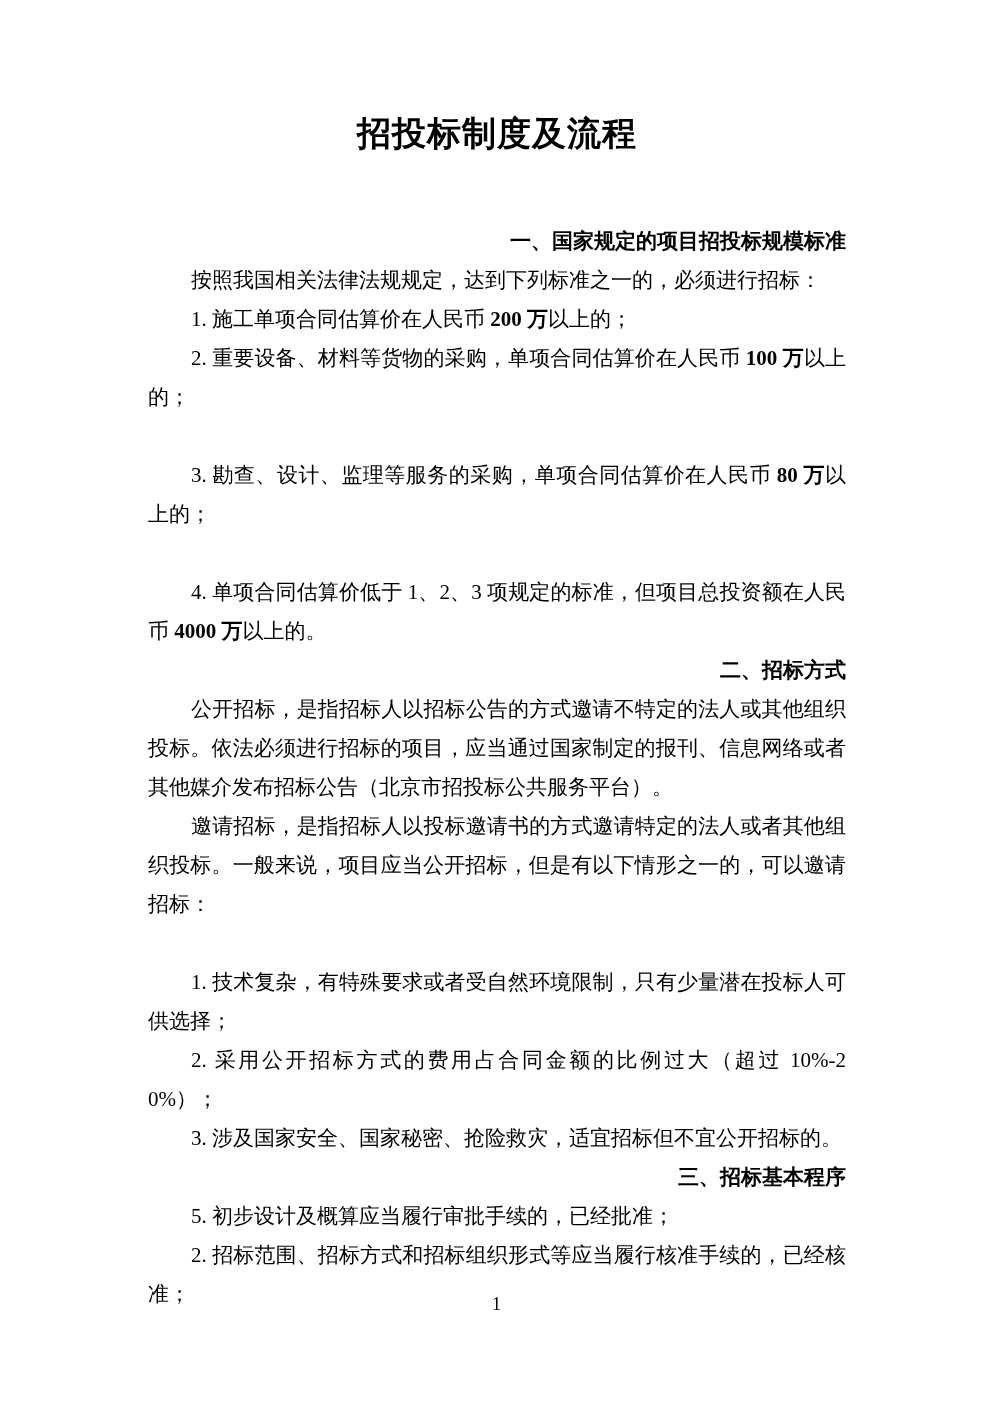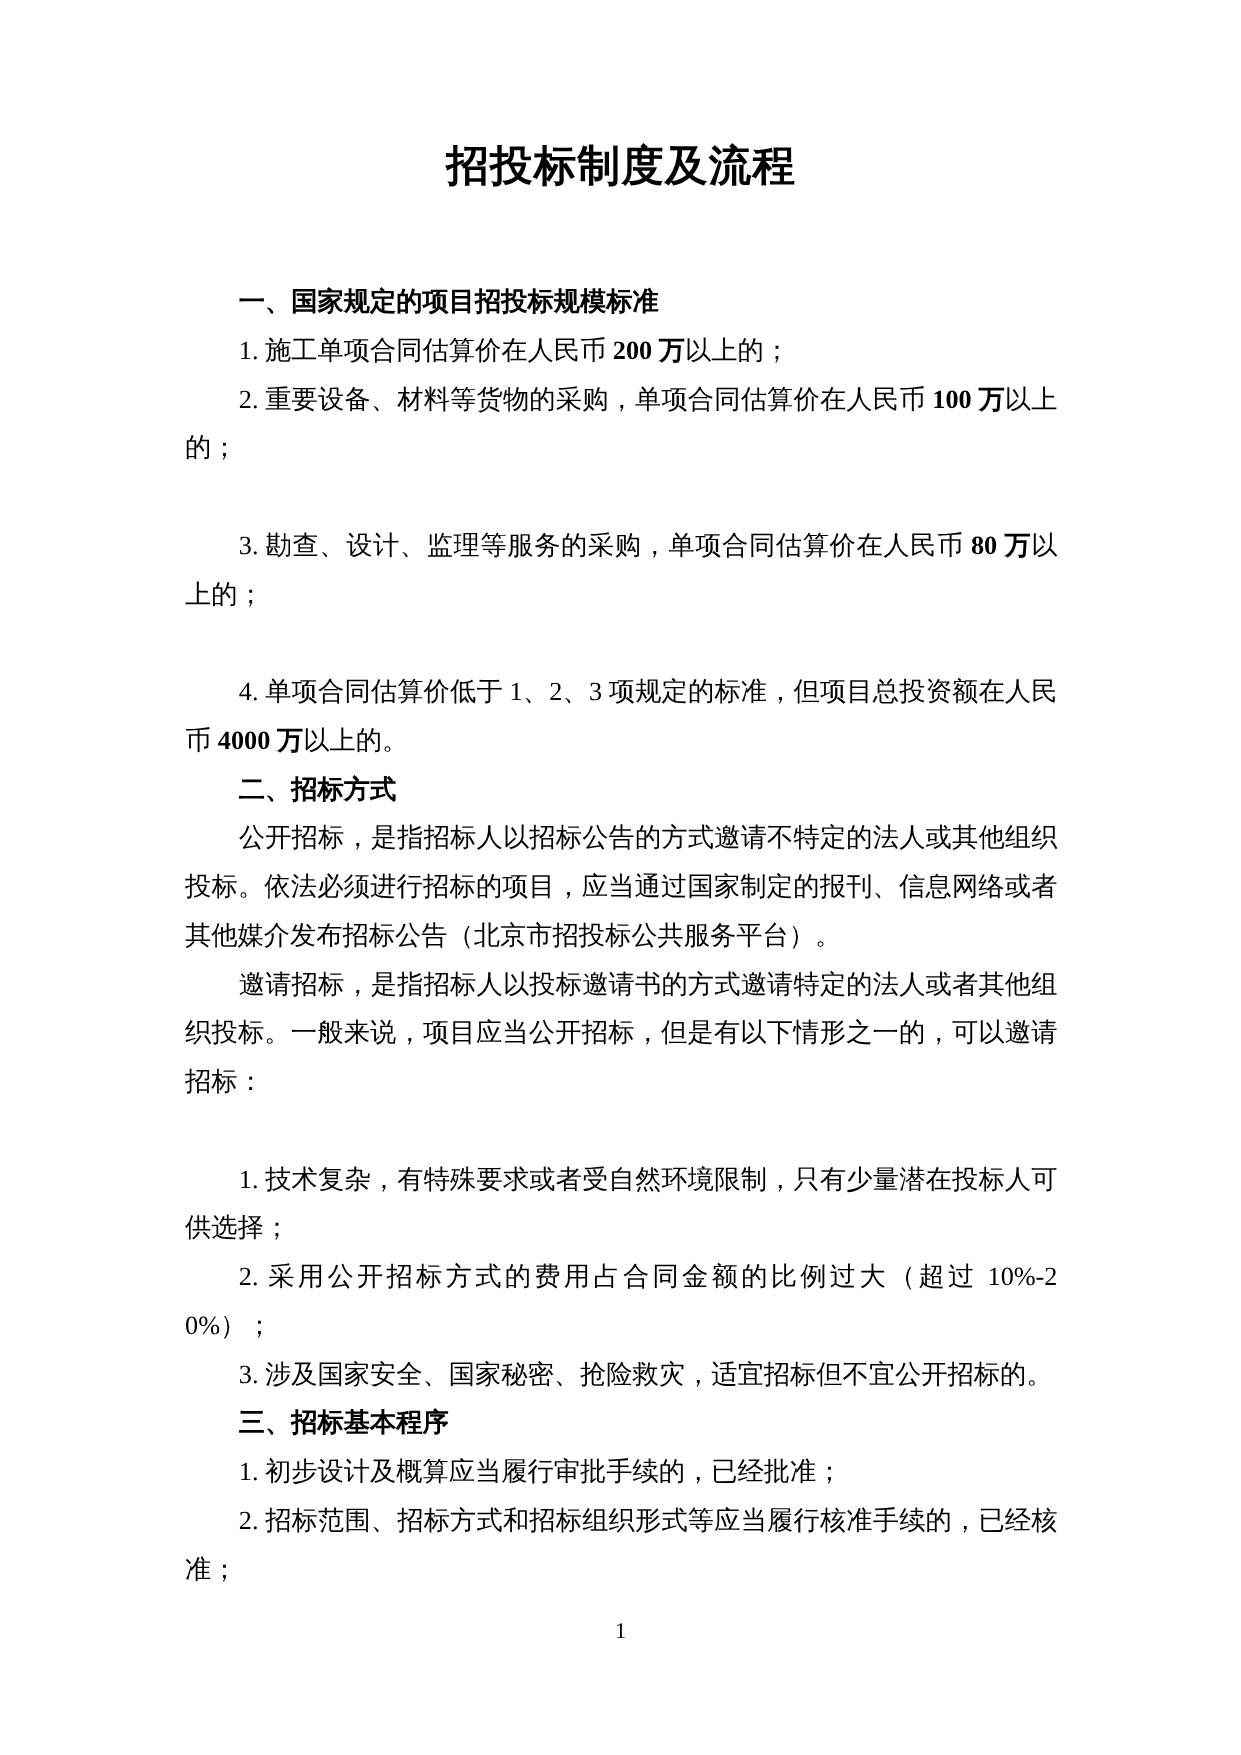--- a/index.html
+++ b/index.html
@@ -33,21 +33,21 @@
     margin: 0;
     text-indent: 43px;
     text-align: justify;
     word-break: break-all;
   }
   .para.space-before {
     margin-top: 39px;
   }
   .para.heading {
     font-weight: bold;
-    text-align: left;
+    text-align: right;
   }
   .bold {
     font-weight: bold;
   }
   .page-number {
     position: absolute;
     top: 1292px;
     left: 0;
     width: 100%;
     text-align: center;
@@ -56,29 +56,30 @@
   }
 </style>
 </head>
 <body>
 
 <div class="page">
   <h1 class="doc-title">招投标制度及流程</h1>
 
   <div>
       <p class="para heading"><span class="bold">一、国家规定的项目招投标规模标准</span></p>
+      <p class="para"><span>按照我国相关法律法规规定，达到下列标准之一的，必须进行招标：</span></p>
       <p class="para"><span>1. 施工单项合同估算价在人民币 </span><span class="bold">200 万</span><span>以上的；</span></p>
       <p class="para"><span>2. 重要设备、材料等货物的采购，单项合同估算价在人民币 </span><span class="bold">100 万</span><span>以上的；</span></p>
       <p class="para space-before"><span>3. 勘查、设计、监理等服务的采购，单项合同估算价在人民币 </span><span class="bold">80 万</span><span>以上的；</span></p>
       <p class="para space-before"><span>4. 单项合同估算价低于 1、2、3 项规定的标准，但项目总投资额在人民币 </span><span class="bold">4000 万</span><span>以上的。</span></p>
       <p class="para heading"><span class="bold">二、招标方式</span></p>
       <p class="para"><span>公开招标，是指招标人以招标公告的方式邀请不特定的法人或其他组织投标。依法必须进行招标的项目，应当通过国家制定的报刊、信息网络或者其他媒介发布招标公告（北京市招投标公共服务平台）。</span></p>
       <p class="para"><span>邀请招标，是指招标人以投标邀请书的方式邀请特定的法人或者其他组织投标。一般来说，项目应当公开招标，但是有以下情形之一的，可以邀请招标：</span></p>
       <p class="para space-before"><span>1. 技术复杂，有特殊要求或者受自然环境限制，只有少量潜在投标人可供选择；</span></p>
       <p class="para"><span>2. 采用公开招标方式的费用占合同金额的比例过大（超过 10%-20%）；</span></p>
       <p class="para"><span>3. 涉及国家安全、国家秘密、抢险救灾，适宜招标但不宜公开招标的。</span></p>
       <p class="para heading"><span class="bold">三、招标基本程序</span></p>
-      <p class="para"><span>1. 初步设计及概算应当履行审批手续的，已经批准；</span></p>
+      <p class="para"><span>5. 初步设计及概算应当履行审批手续的，已经批准；</span></p>
       <p class="para"><span>2. 招标范围、招标方式和招标组织形式等应当履行核准手续的，已经核准；</span></p>
     </div>
 
   <div class="page-number">1</div>
 </div>
 
 </body></html>

